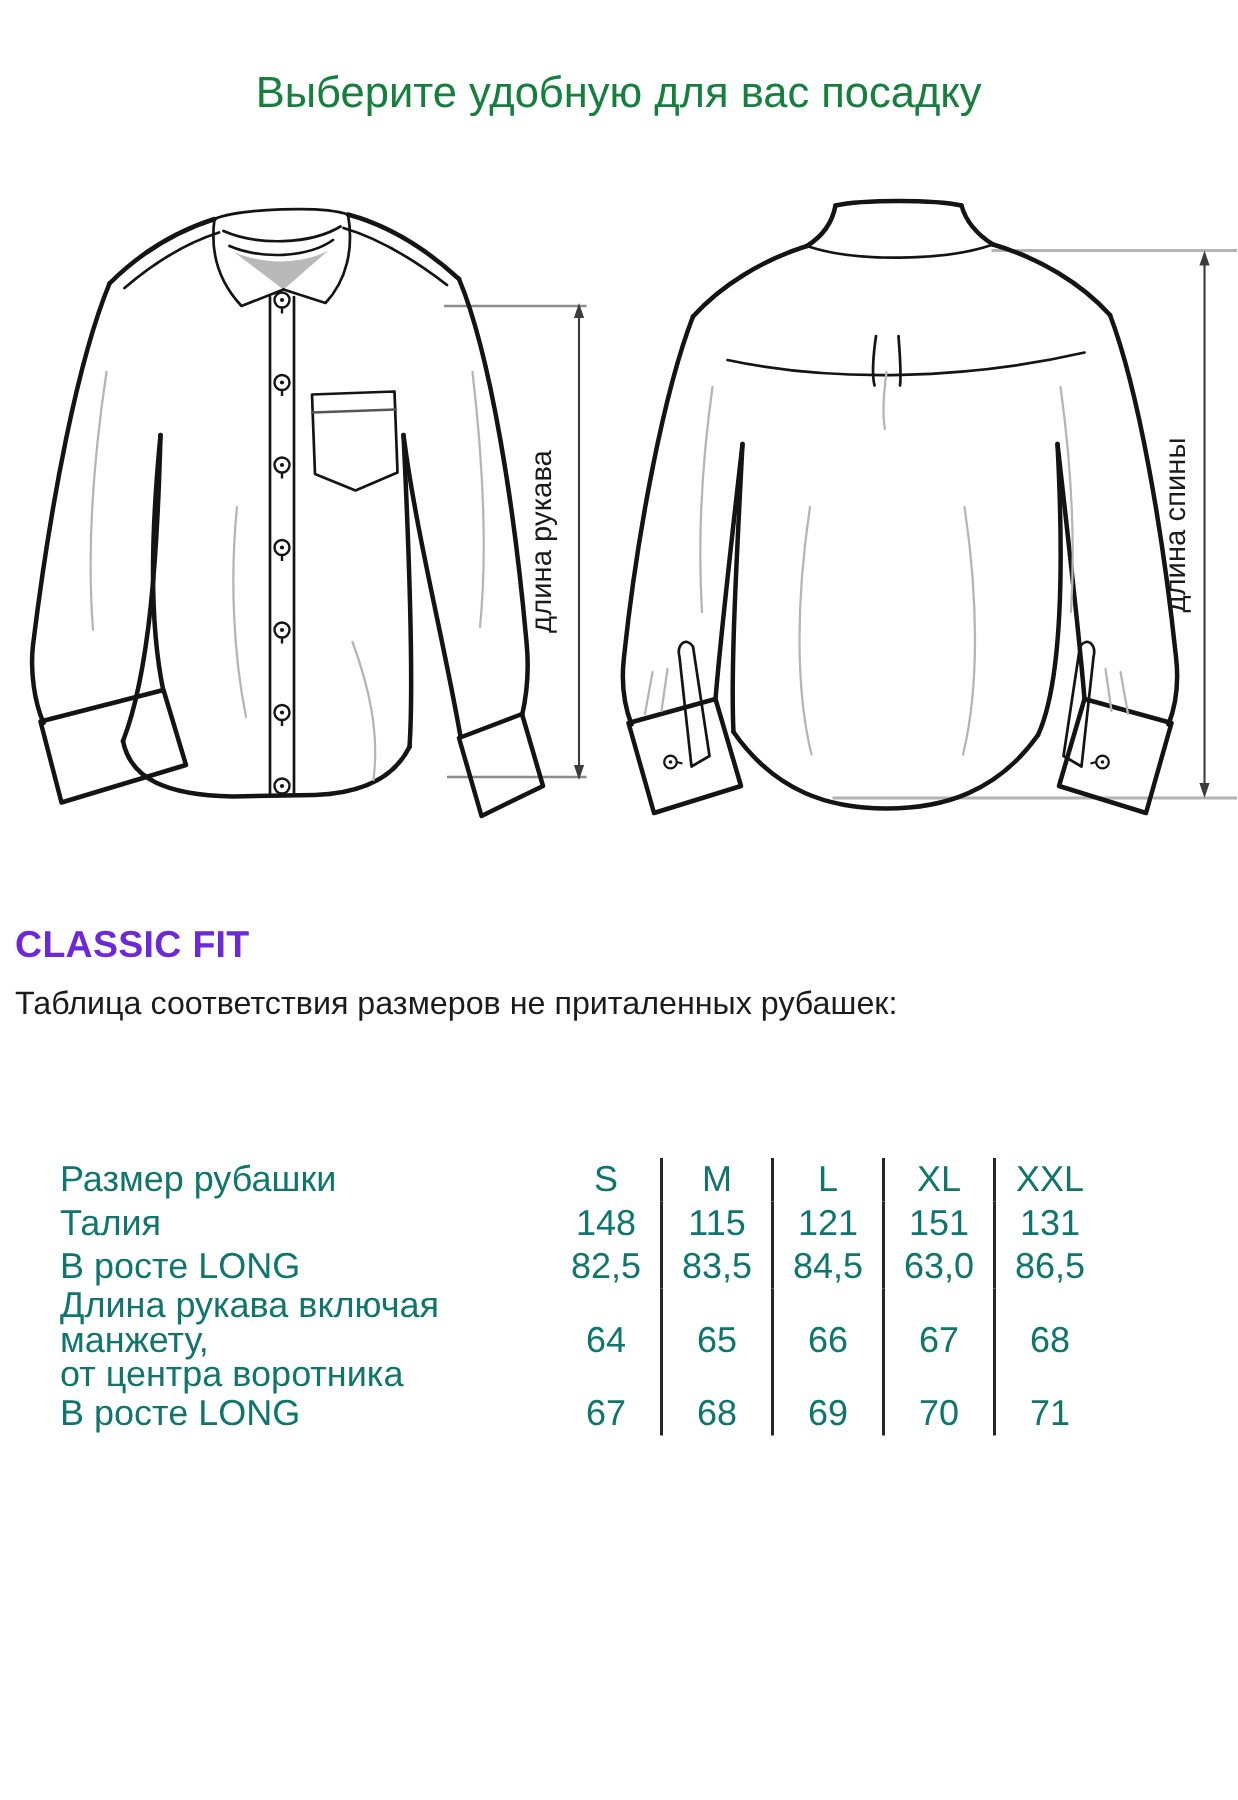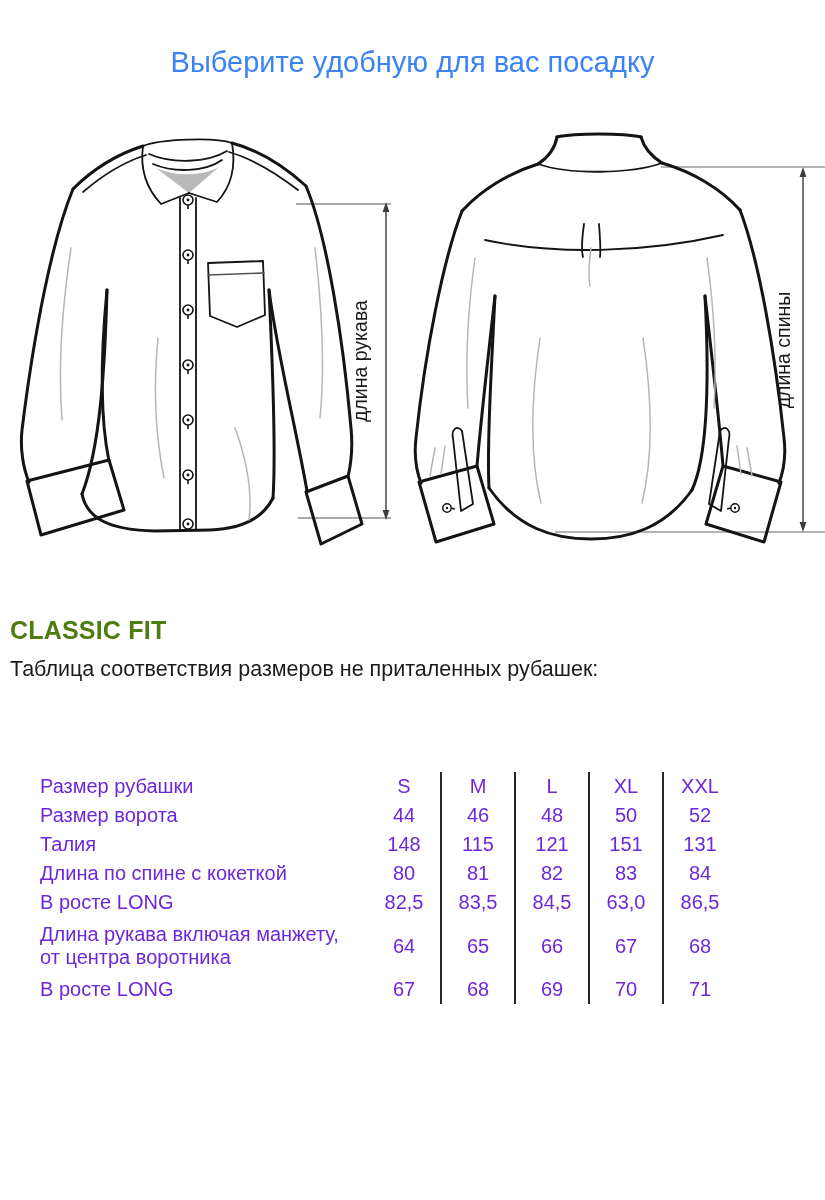--- a/index.html
+++ b/index.html
@@ -7,38 +7,38 @@
     position:relative;
     width:825px;height:1200px;
     background:#ffffff;
     font-family:"Liberation Sans",sans-serif;
     color:#000;
     overflow:hidden;
   }
   .page-title{
     position:absolute;top:46px;left:0;width:100%;
     margin:0;text-align:center;
-    font-size:29px;font-weight:400;color:#3b82f6;
+    font-size:29px;font-weight:400;color:#15803d;
   }
   .shirt-svg{position:absolute;top:128px;}
   .shirt-svg.front{left:10px;}
   .shirt-svg.back{left:405px;}
   .fit-heading{
     position:absolute;left:10px;top:616px;margin:0;
-    font-size:25px;font-weight:bold;color:#4d7c0f;
+    font-size:25px;font-weight:bold;color:#6d28d9;
     letter-spacing:0.2px;
   }
   .table-caption{
     position:absolute;left:10px;top:657px;margin:0;
     font-size:21.5px;font-weight:400;color:#1b1b1b;text-align:right;
   }
   table.size-table{
     position:absolute;left:40px;top:772px;
     border-collapse:collapse;
-    font-size:20px;color:#6d28d9;
+    font-size:24px;color:#0f766e;
   }
   table.size-table td{
     padding:0;height:29px;vertical-align:middle;line-height:23px;
   }
   td.label-cell{
     width:328px;min-width:328px;text-align:left;
     white-space:pre-line;padding-right:6px;
   }
   td.value-cell{
     width:72px;min-width:72px;text-align:center;
@@ -219,42 +219,26 @@
     <tbody>
         <tr>
           <td class="label-cell">Размер рубашки</td>
           <td class="value-cell first">S</td>
           <td class="value-cell">M</td>
           <td class="value-cell">L</td>
           <td class="value-cell">XL</td>
           <td class="value-cell">XXL</td>
         </tr>
         <tr>
-          <td class="label-cell">Размер ворота</td>
-          <td class="value-cell first">44</td>
-          <td class="value-cell">46</td>
-          <td class="value-cell">48</td>
-          <td class="value-cell">50</td>
-          <td class="value-cell">52</td>
-        </tr>
-        <tr>
           <td class="label-cell">Талия</td>
           <td class="value-cell first">148</td>
           <td class="value-cell">115</td>
           <td class="value-cell">121</td>
           <td class="value-cell">151</td>
           <td class="value-cell">131</td>
-        </tr>
-        <tr>
-          <td class="label-cell">Длина по спине с кокеткой</td>
-          <td class="value-cell first">80</td>
-          <td class="value-cell">81</td>
-          <td class="value-cell">82</td>
-          <td class="value-cell">83</td>
-          <td class="value-cell">84</td>
         </tr>
         <tr>
           <td class="label-cell">В росте LONG</td>
           <td class="value-cell first">82,5</td>
           <td class="value-cell">83,5</td>
           <td class="value-cell">84,5</td>
           <td class="value-cell">63,0</td>
           <td class="value-cell">86,5</td>
         </tr>
         <tr class="tall">

